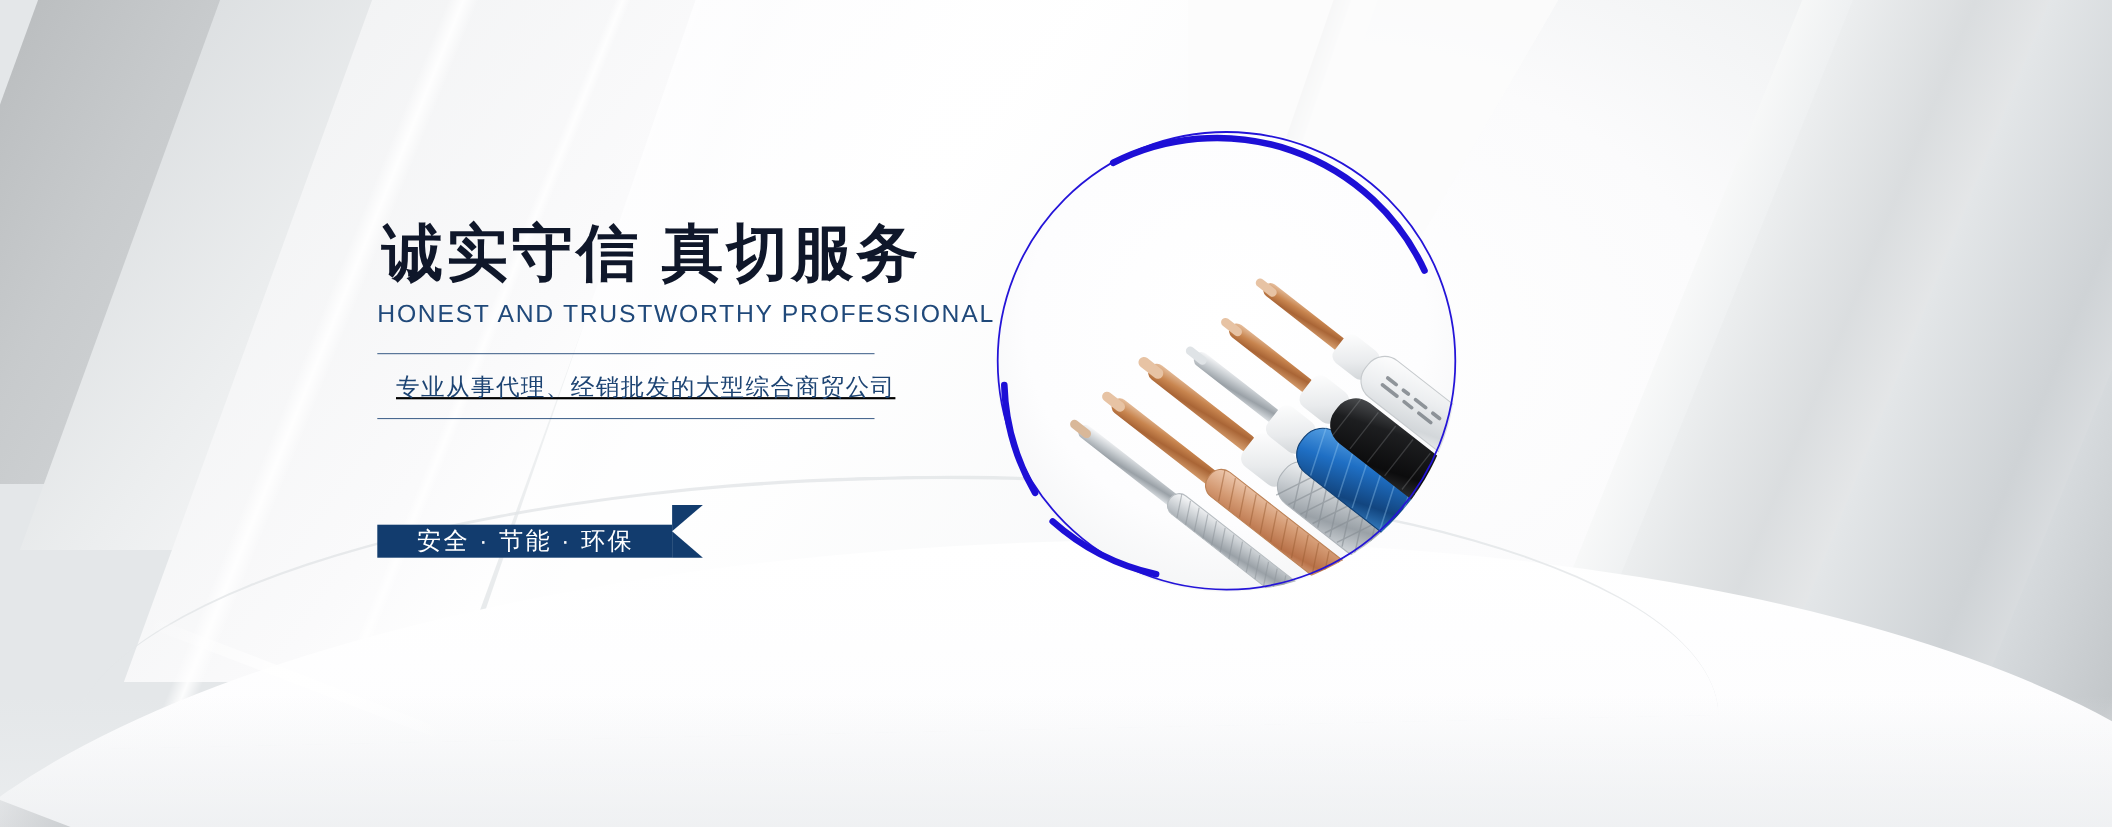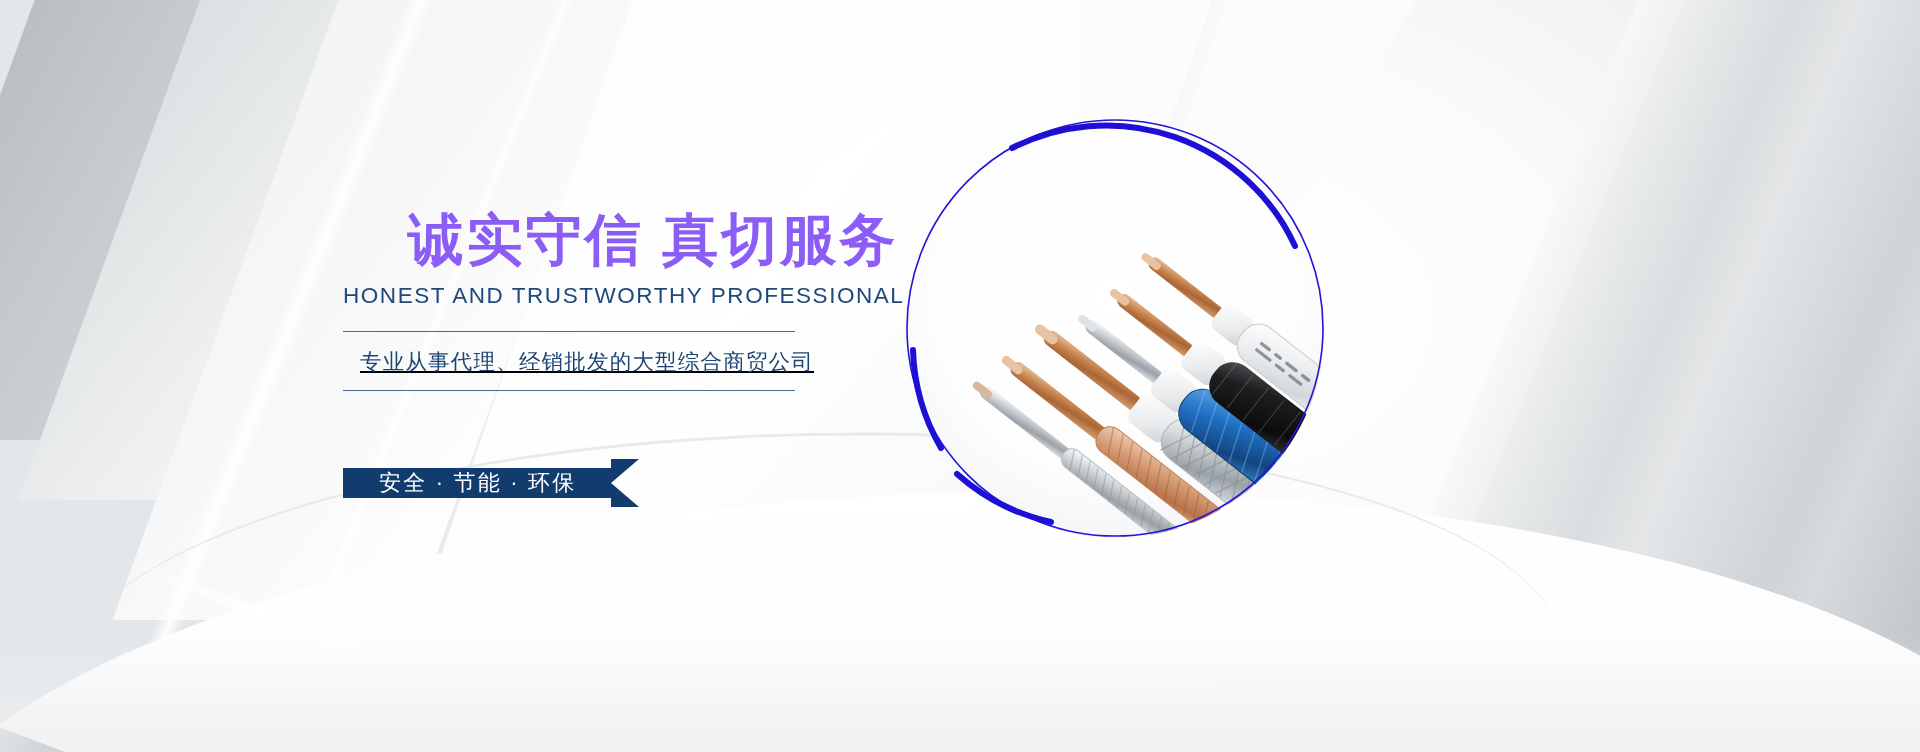--- a/index.html
+++ b/index.html
@@ -174,25 +174,24 @@
   .text-block {
     position: absolute;
     left: 343px;
     top: 196px;
     width: 620px;
   }
   .headline {
     font-size: 56px;
     font-weight: 700;
     line-height: 1.06;
-    color: #8b5cf6;
+    color: #0f172a;
     letter-spacing: 3px;
-    margin: 14px;
+    margin: 4px;
     white-space: nowrap;
-    text-align: center;
   }
   .subhead-en {
     margin-top: 14px;
     font-size: 22.5px;
     font-weight: 400;
     color: #20497a;
     letter-spacing: 1.55px;
     white-space: nowrap;
   }
   .rule-box {
@@ -213,21 +212,21 @@
     white-space: nowrap;
   }
 
   
   .badge-wrap {
     position: absolute;
     left: 343px;
     top: 459px;
     height: 48px;
     display: flex;
-    align-items: center;
+    align-items: flex-end;
   }
   .badge-body {
     background: #123c6e;
     display: flex;
     align-items: center;
     padding: 0 34px 0 36px;
   }
   .badge-text {
     color: #ffffff;
     font-size: 22px;

